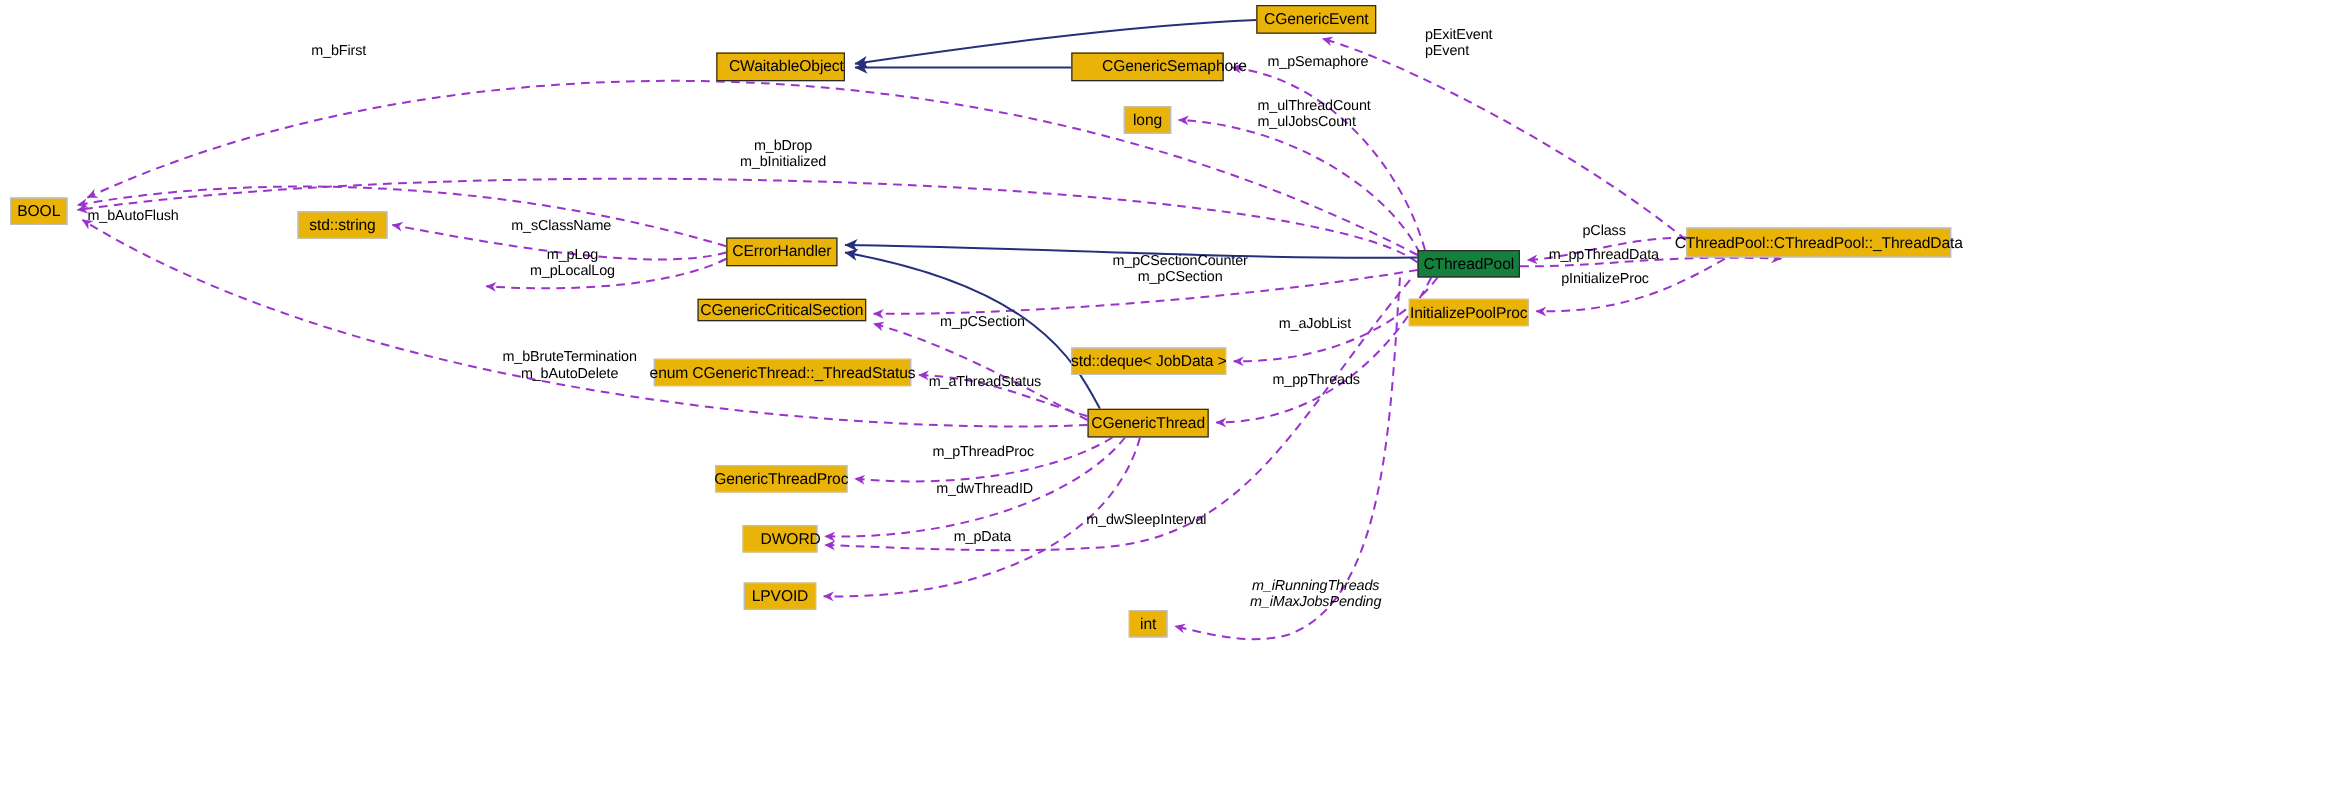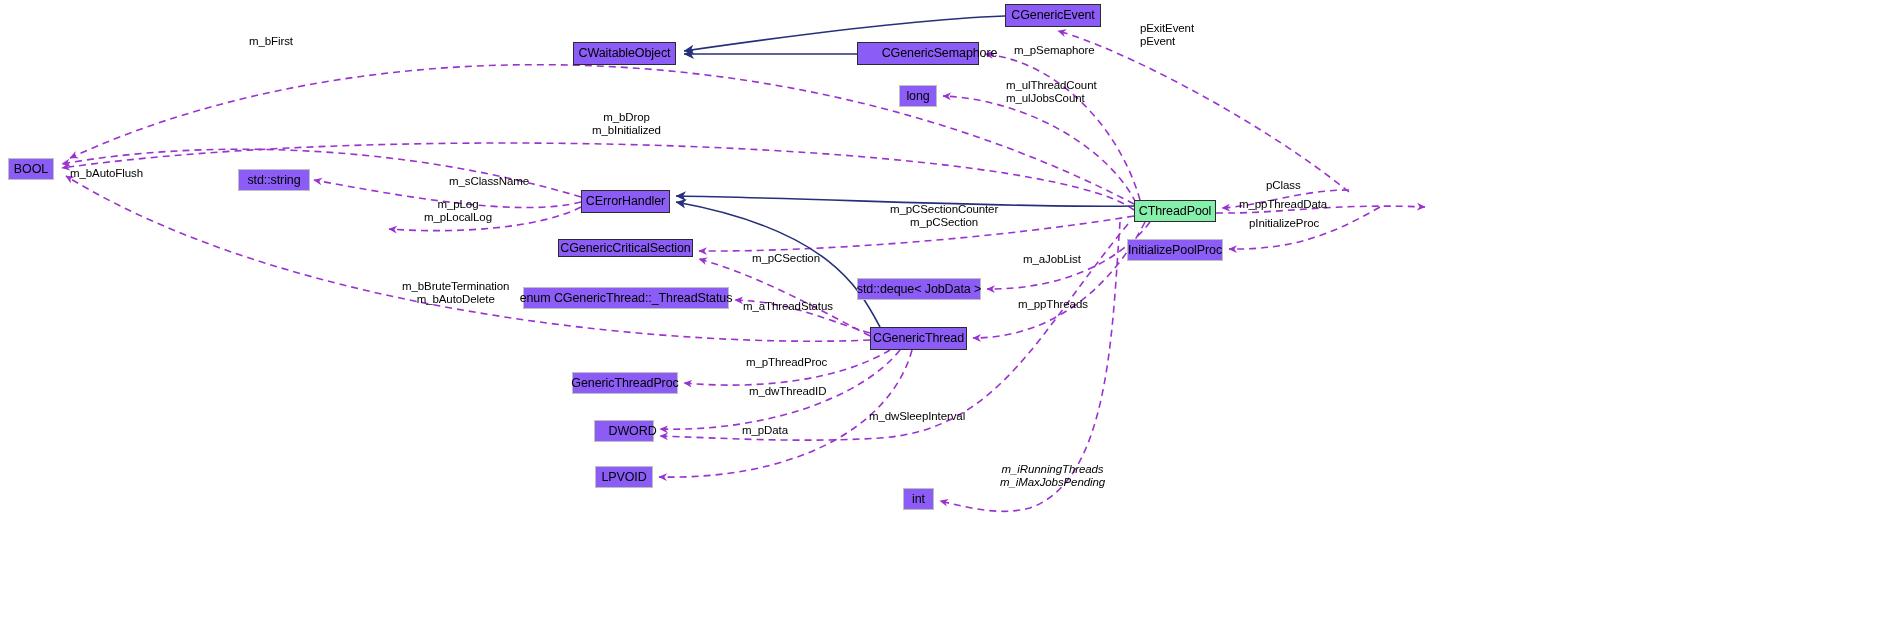--- a/index.html
+++ b/index.html
@@ -14,27 +14,27 @@
   svg#edges{position:absolute;left:0;top:0;width:1877px;height:632px;}
   .node{
     position:absolute;
     box-sizing:border-box;
     display:flex;
     align-items:center;
     justify-content:center;
     white-space:nowrap;
     font-size:12.5px;
     color:#000000;
-    background:#8b5cf6;
+    background:#eab308;
     line-height:1;
     letter-spacing:-0.1px;
   }
   .node.strong{border:1.4px solid #2b2b2b;}
   .node.light{border:1px solid #bfbfbf;}
-  .node.current{border:1.4px solid #2b2b2b;background:#86efac;}
+  .node.current{border:1.4px solid #2b2b2b;background:#15803d;}
   .elabel{
     position:absolute;
     font-size:11.5px;
     color:#000000;
     white-space:pre;
     line-height:13px;
     letter-spacing:-0.1px;
   }
 </style>
 </head>
@@ -109,21 +109,21 @@
 
   <div class="node light" style="left:8px;top:158px;width:46px;height:22px;">
     <span>BOOL</span>
   </div>
 
   <div class="node light" style="left:238px;top:169px;width:72px;height:22px;">
     <span>std::string</span>
   </div>
 
 
-  <div class="node strong" style="left:573px;top:42px;width:103px;height:23px;">
+  <div class="node strong" style="left:573px;top:42px;width:103px;height:23px;justify-content:flex-end;">
     <span>CWaitableObject</span>
   </div>
 
   <div class="node strong" style="left:857px;top:42px;width:122px;height:23px;padding-left:43px;">
     <span>CGenericSemaphore</span>
   </div>
 
   <div class="node strong" style="left:1005px;top:4px;width:96px;height:23px;">
     <span>CGenericEvent</span>
   </div>
@@ -169,24 +169,27 @@
   </div>
 
   <div class="node current" style="left:1134px;top:200px;width:82px;height:22px;">
     <span>CThreadPool</span>
   </div>
 
   <div class="node light" style="left:1127px;top:239px;width:96px;height:22px;text-align:center;">
     <span>InitializePoolProc</span>
   </div>
 
+  <div class="node light" style="left:1349px;top:182px;width:212px;height:24px;">
+    <span>CThreadPool::CThreadPool::_ThreadData</span>
+  </div>
 
   <div class="elabel" style="left:249px;top:35px;">m_bFirst</div>
   <div class="elabel" style="left:70px;top:167px;">m_bAutoFlush</div>
-  <div class="elabel" style="left:409px;top:175px;margin-left:40px;">m_sClassName</div>
+  <div class="elabel" style="left:409px;top:175px;">m_sClassName</div>
   <div class="elabel" style="left:424px;top:198px;text-align:center;">m_pLog
 m_pLocalLog</div>
   <div class="elabel" style="left:592px;top:111px;text-align:center;">m_bDrop
 m_bInitialized</div>
   <div class="elabel" style="left:1014px;top:44px;">m_pSemaphore</div>
   <div class="elabel" style="left:1140px;top:22px;">pExitEvent
 pEvent</div>
   <div class="elabel" style="left:1006px;top:79px;">m_ulThreadCount
 m_ulJobsCount</div>
   <div class="elabel" style="left:890px;top:203px;text-align:center;">m_pCSectionCounter
@@ -196,17 +199,17 @@
   <div class="elabel" style="left:1249px;top:217px;">pInitializeProc</div>
   <div class="elabel" style="left:752px;top:252px;">m_pCSection</div>
   <div class="elabel" style="left:1023px;top:253px;">m_aJobList</div>
   <div class="elabel" style="left:402px;top:280px;text-align:center;">m_bBruteTermination
 m_bAutoDelete</div>
   <div class="elabel" style="left:743px;top:300px;">m_aThreadStatus</div>
   <div class="elabel" style="left:1018px;top:298px;">m_ppThreads</div>
   <div class="elabel" style="left:746px;top:356px;">m_pThreadProc</div>
   <div class="elabel" style="left:749px;top:385px;">m_dwThreadID</div>
   <div class="elabel" style="left:869px;top:410px;">m_dwSleepInterval</div>
-  <div class="elabel" style="left:742px;top:424px;">m_pData</div>
+  <div class="elabel" style="left:763px;top:424px;">m_pData</div>
   <div class="elabel" style="left:1000px;top:463px;text-align:center;font-style:italic;">m_iRunningThreads
 m_iMaxJobsPending</div>
 
 </div>
 
 </body></html>

